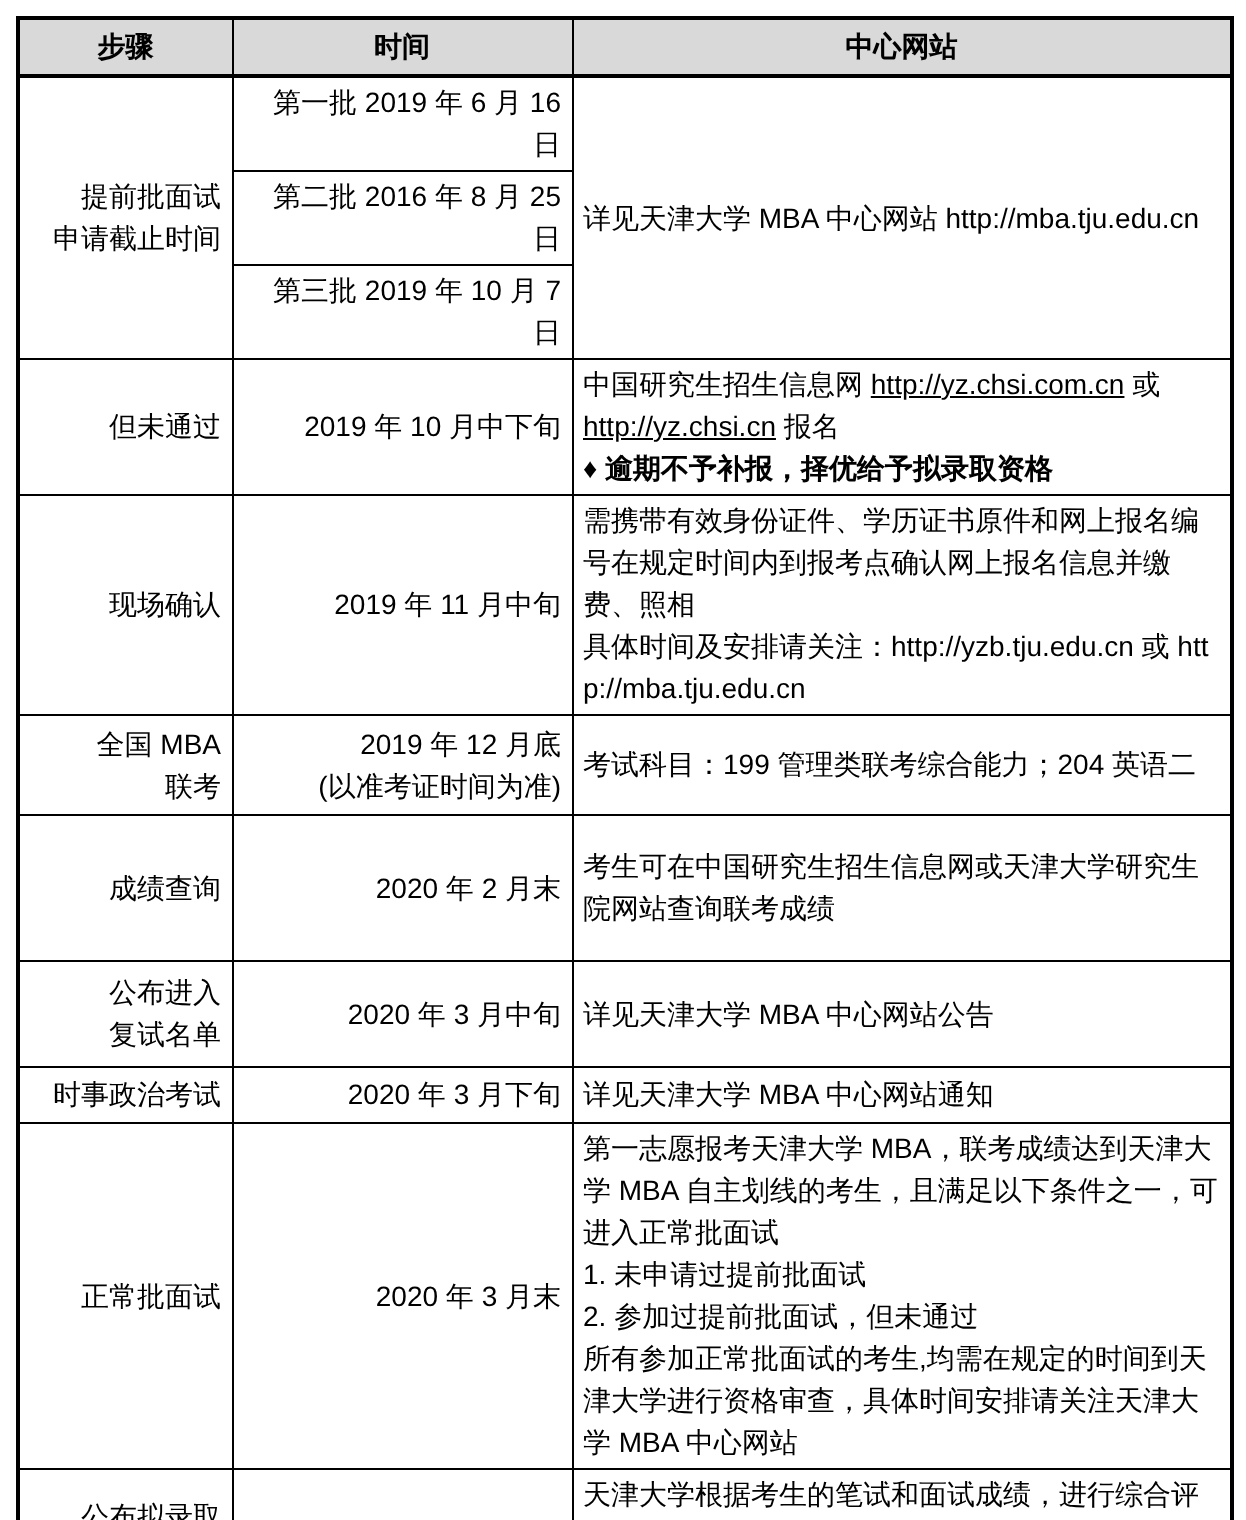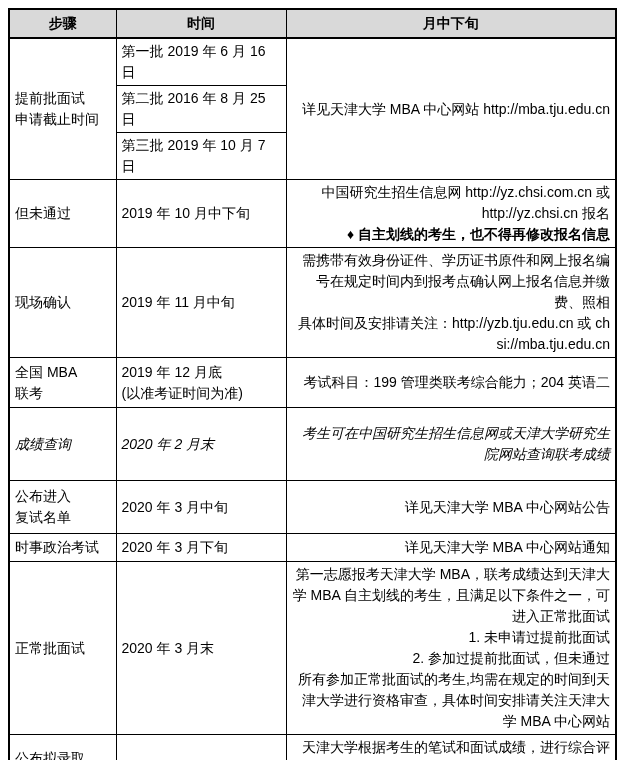--- a/index.html
+++ b/index.html
@@ -36,85 +36,86 @@
   }
   th {
     background: #d9d9d9;
     font-weight: bold;
     text-align: center;
     height: 25px;
     border-bottom: 2px solid #000;
     padding: 1px 2px;
   }
   td.step, td.time {
+    text-align: right;
+    white-space: pre-line;
+  }
+  td.action {
     text-align: left;
     white-space: pre-line;
   }
-  td.action {
-    text-align: right;
-    white-space: pre-line;
-  }
   .link {
+    text-decoration: underline;
   }
   .bold-note {
     font-weight: bold;
     white-space: pre-line;
   }
   
   tr.h-sub    { height: 26px; }
   tr.h-reg    { height: 60px; }
   tr.h-onsite { height: 90px; }
   tr.h-exam   { height: 50px; }
-  tr.h-score  { height: 73px; font-style: italic; }
+  tr.h-score  { height: 73px; }
   tr.h-retest { height: 53px; }
   tr.h-polit  { height: 28px; margin-top: 44px; }
   tr.h-normal { height: 173px; }
   tr.h-admit  { height: 49px; }
 </style>
 </head>
 <body>
 
 <div class="page">
   <table class="schedule">
     <colgroup>
       <col style="width:107px">
       <col style="width:170px">
       <col style="width:330px">
     </colgroup>
     <tbody>
         <tr>
       <th>步骤</th>
       <th>时间</th>
-      <th>月中下旬</th>
+      <th>中心网站</th>
     </tr>
 
     <tr class="h-sub">
       <td class="step" rowspan="3">提前批面试
 申请截止时间</td>
       <td class="time">第一批 2019 年 6 月 16 日</td>
       <td class="action" rowspan="3">详见天津大学 MBA 中心网站 http://mba.tju.edu.cn</td>
     </tr>
     <tr class="h-sub">
       <td class="time">第二批 2016 年 8 月 25 日</td>
     </tr>
     <tr class="h-sub">
       <td class="time">第三批 2019 年 10 月 7 日</td>
     </tr>
 
     <tr class="h-reg">
       <td class="step">但未通过</td>
       <td class="time">2019 年 10 月中下旬</td>
-      <td class="action"><span>中国研究生招生信息网 </span><span class="link">http://yz.chsi.com.cn</span><span> 或</span><br><span class="link">http://yz.chsi.cn</span><span> 报名</span><div class="bold-note">♦ 自主划线的考生，也不得再修改报名信息</div></td>
+      <td class="action"><span>中国研究生招生信息网 </span><span class="link">http://yz.chsi.com.cn</span><span> 或</span><br><span class="link">http://yz.chsi.cn</span><span> 报名</span><div class="bold-note">♦ 逾期不予补报，择优给予拟录取资格</div></td>
     </tr>
 
     <tr class="h-onsite">
       <td class="step">现场确认</td>
       <td class="time">2019 年 11 月中旬</td>
       <td class="action">需携带有效身份证件、学历证书原件和网上报名编号在规定时间内到报考点确认网上报名信息并缴费、照相
-具体时间及安排请关注：http://yzb.tju.edu.cn 或 chsi://mba.tju.edu.cn</td>
+具体时间及安排请关注：http://yzb.tju.edu.cn 或 http://mba.tju.edu.cn</td>
     </tr>
 
     <tr class="h-exam">
       <td class="step">全国 MBA
 联考</td>
       <td class="time">2019 年 12 月底
 (以准考证时间为准)</td>
       <td class="action">考试科目：199 管理类联考综合能力；204 英语二</td>
     </tr>
 

